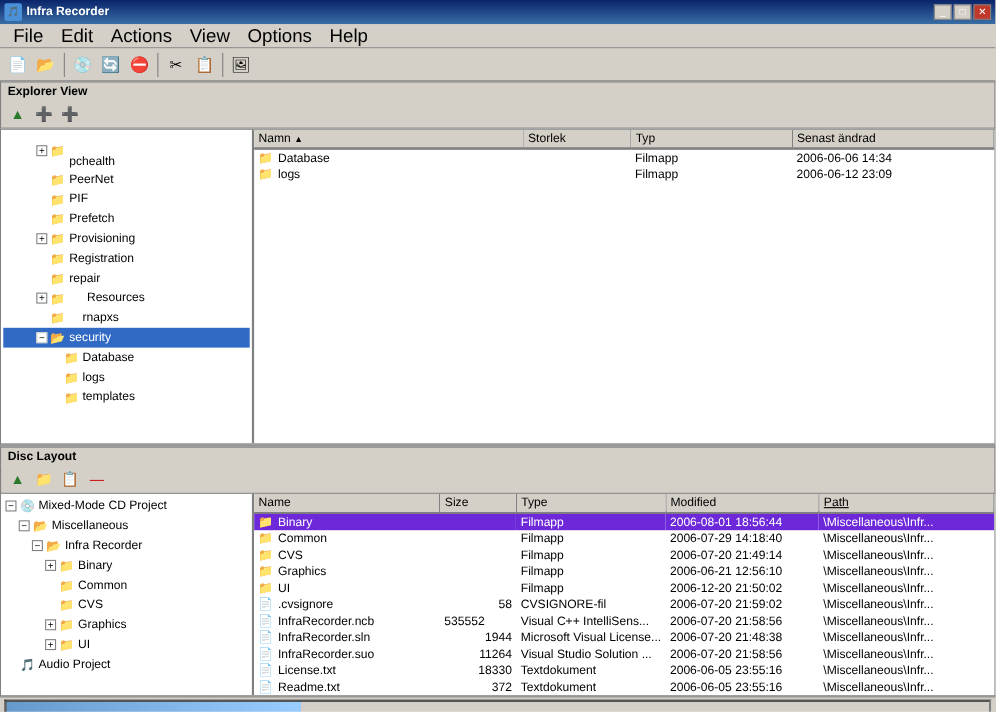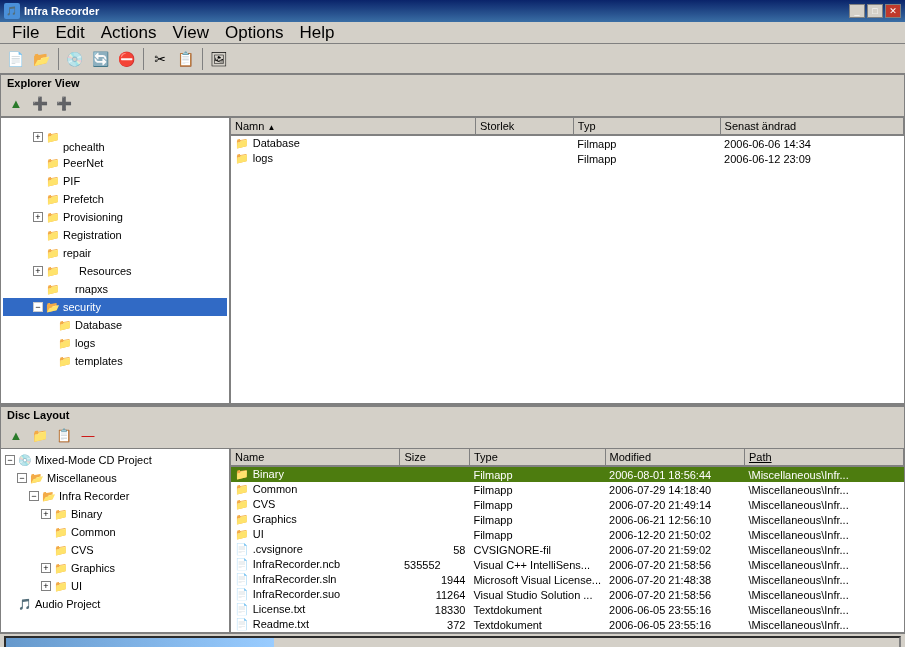--- a/index.html
+++ b/index.html
@@ -125,21 +125,21 @@
       border-bottom: 2px solid #808080;
       padding: 2px 4px;
       text-align: left;
       font-weight: normal;
       font-size: 11px;
       cursor: pointer;
       white-space: nowrap;
       position: sticky; top: 0;
     }
     .file-table td { padding: 1px 4px; border-bottom: none; white-space: nowrap; font-size: 11px; }
-    .file-table tr.selected td { background: #4d7c0f; color: white; }
+    .file-table tr.selected td { background: #6d28d9; color: white; }
     .col-name { width: 200px; }
     .col-size { width: 80px; text-align: right; }
     .col-type { width: 120px; }
     .col-modified { width: 150px; }
 
     
     .disc-section {
       display: flex;
       flex-direction: column;
       height: 255px;

